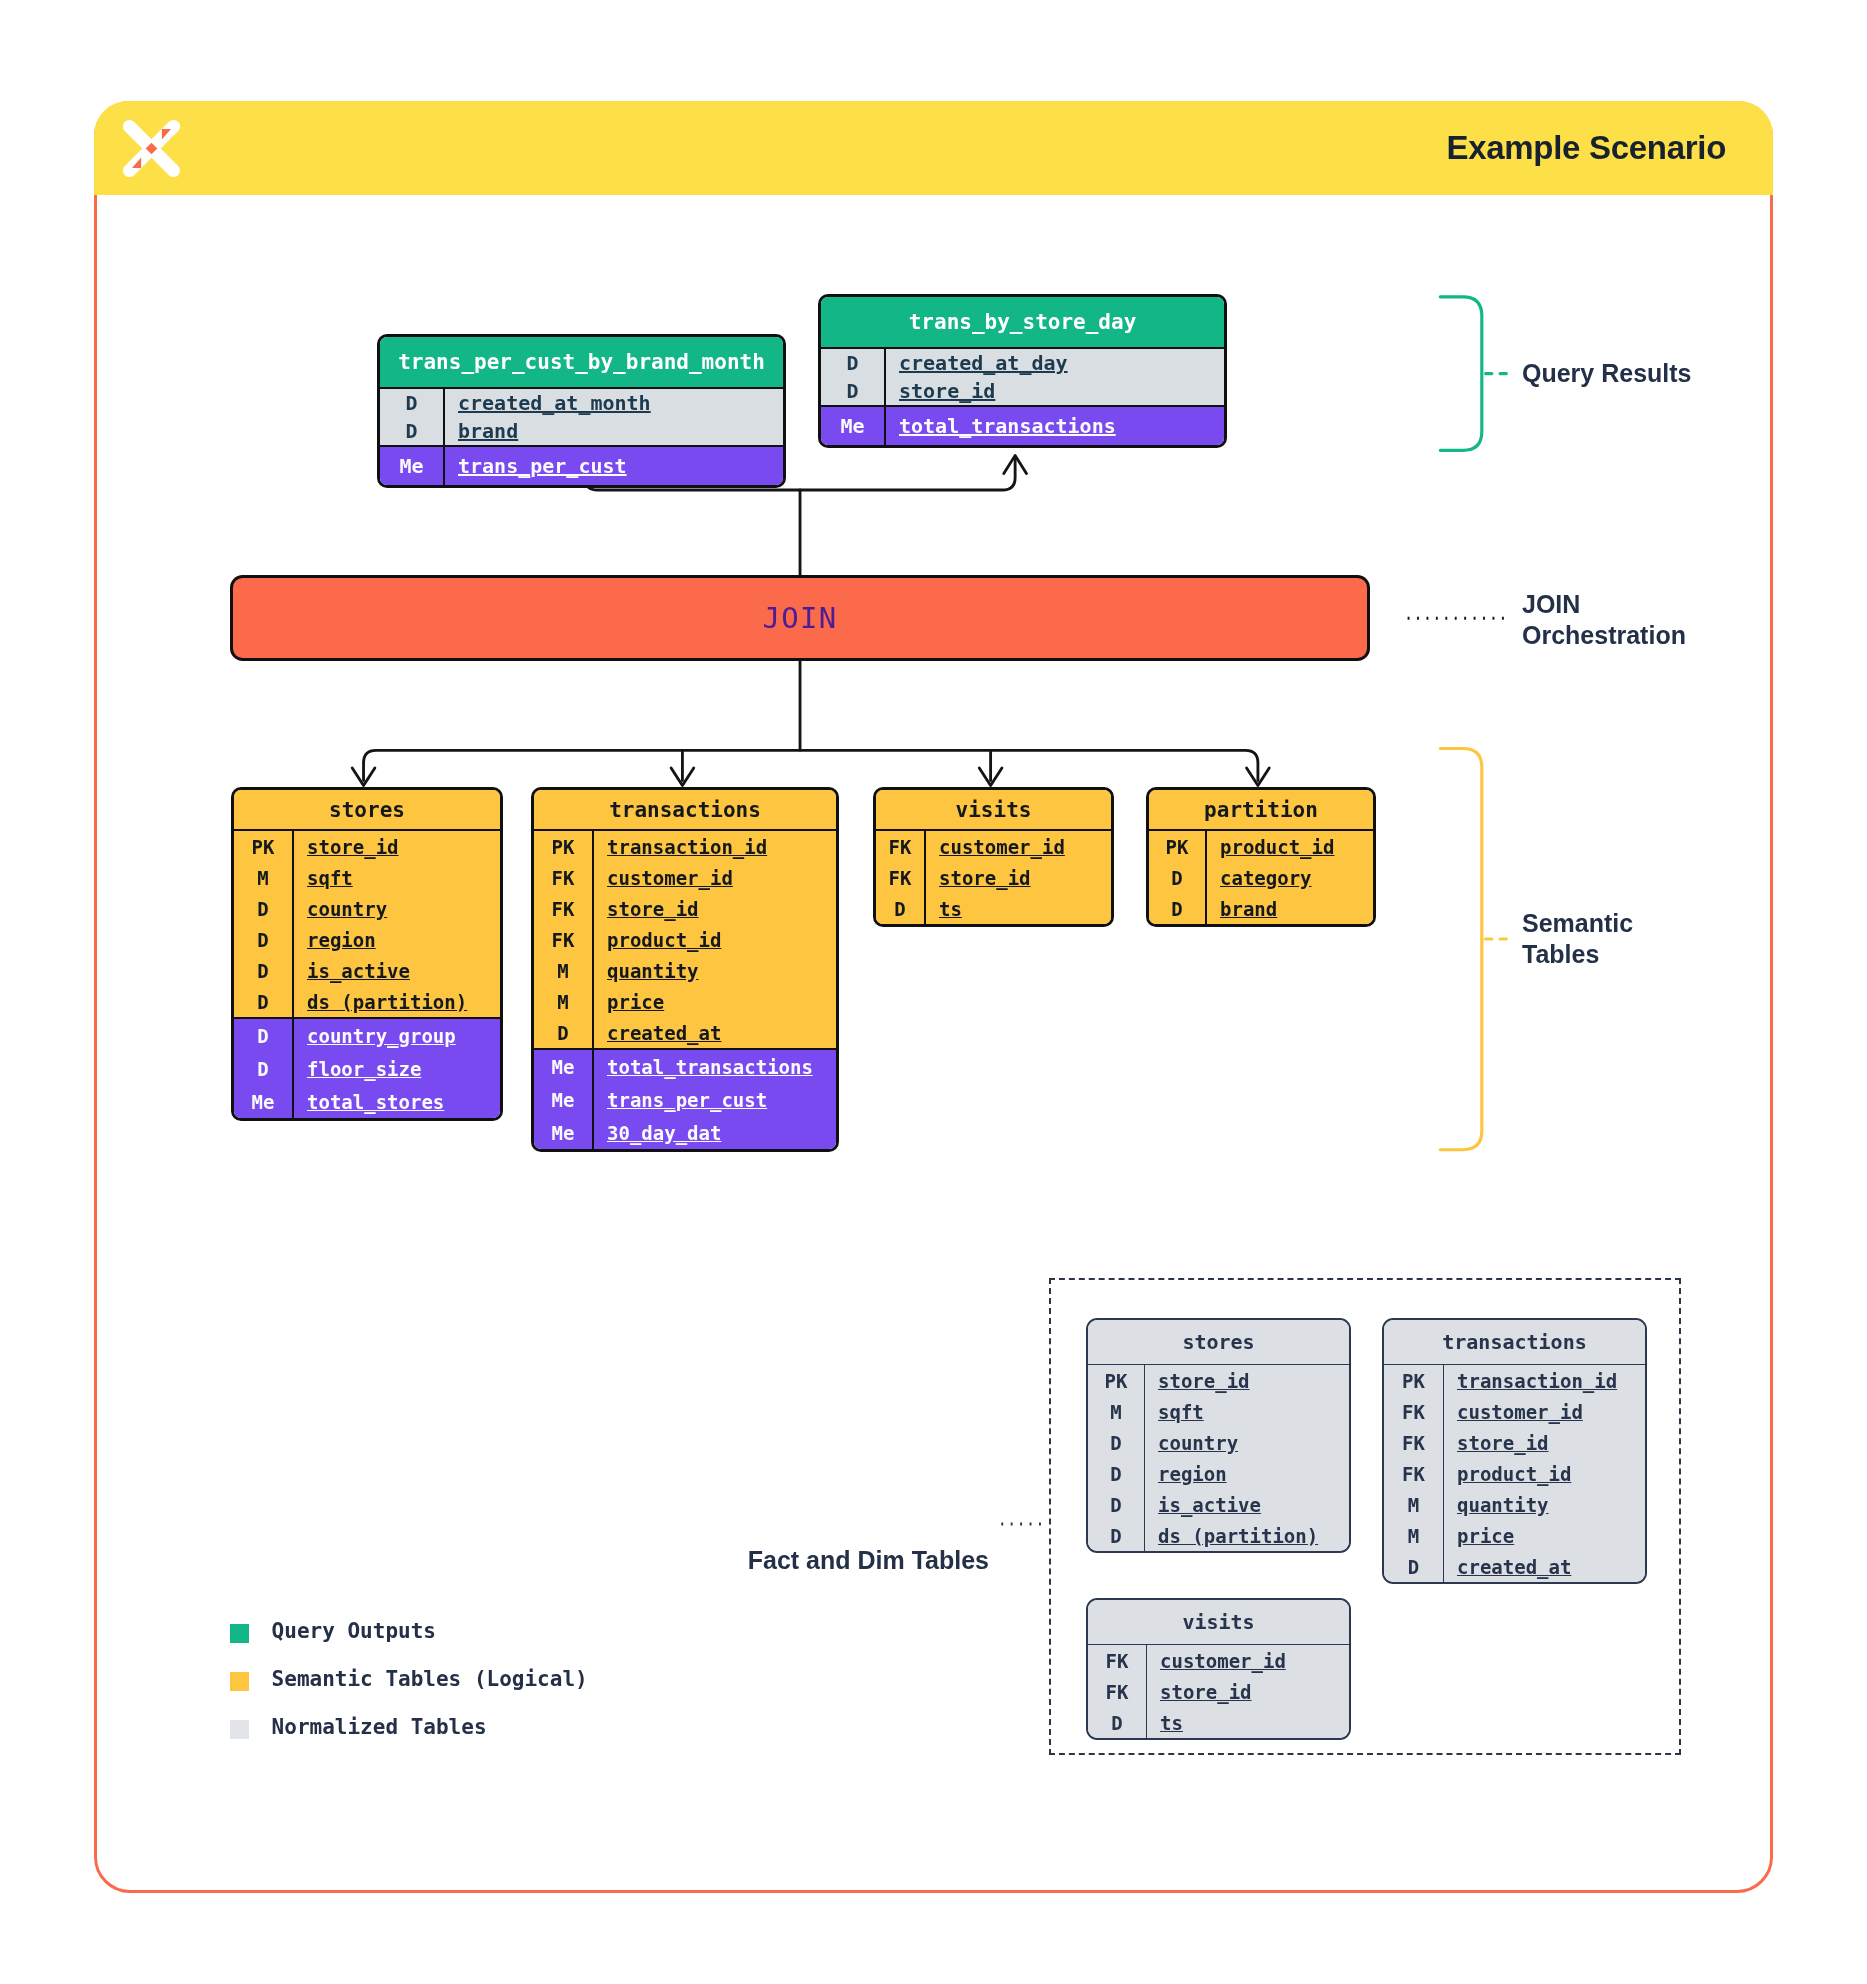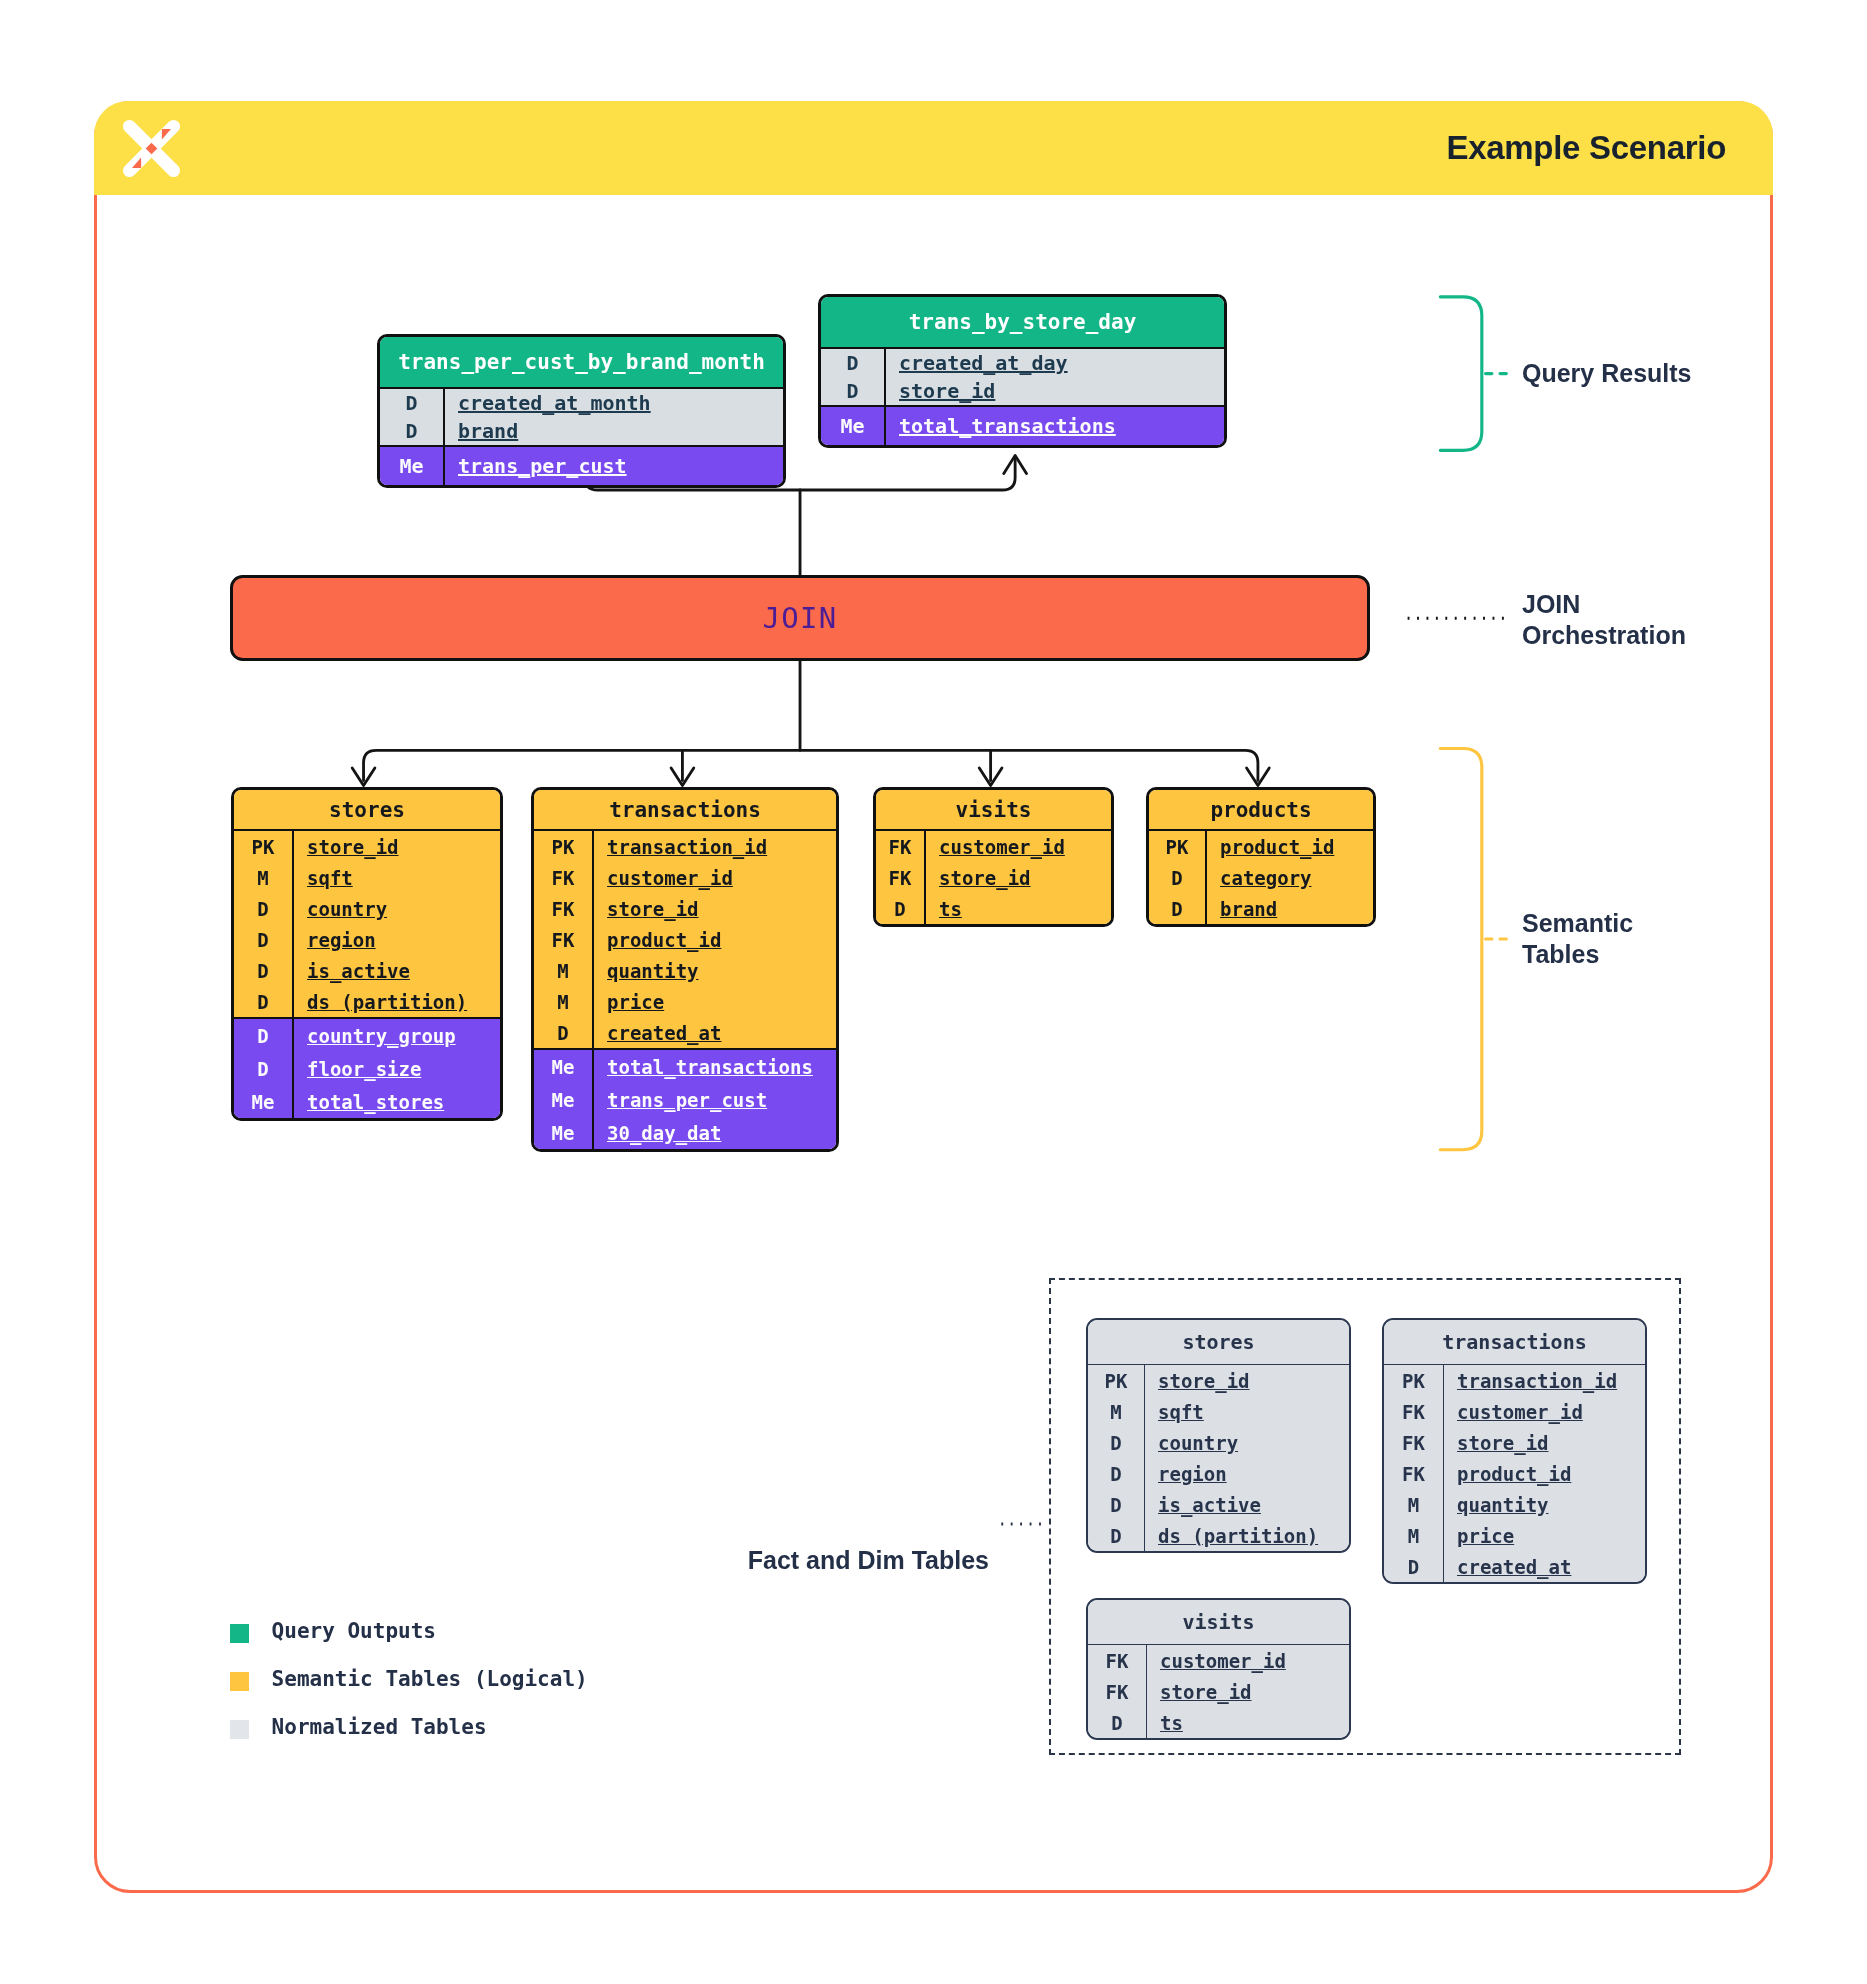--- a/index.html
+++ b/index.html
@@ -264,21 +264,21 @@
             <span class="badge">FK</span>
             <span class="fname">store_id</span>
           </div>
           <div class="row">
             <span class="badge">D</span>
             <span class="fname">ts</span>
           </div>
         </div>
       </div>
       <div class="tbl sem" style="left: 1146px; top: 787px; width: 224px; --bw: 58px;">
-        <div class="t-title">products</div>
+        <div class="t-title">partition</div>
         <div class="sec-a">
           <div class="row">
             <span class="badge">PK</span>
             <span class="fname">product_id</span>
           </div>
           <div class="row">
             <span class="badge">D</span>
             <span class="fname">category</span>
           </div>
           <div class="row">

